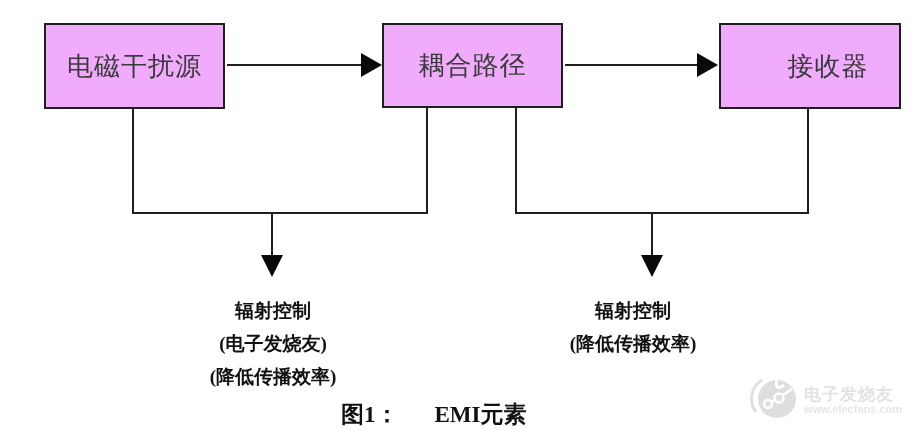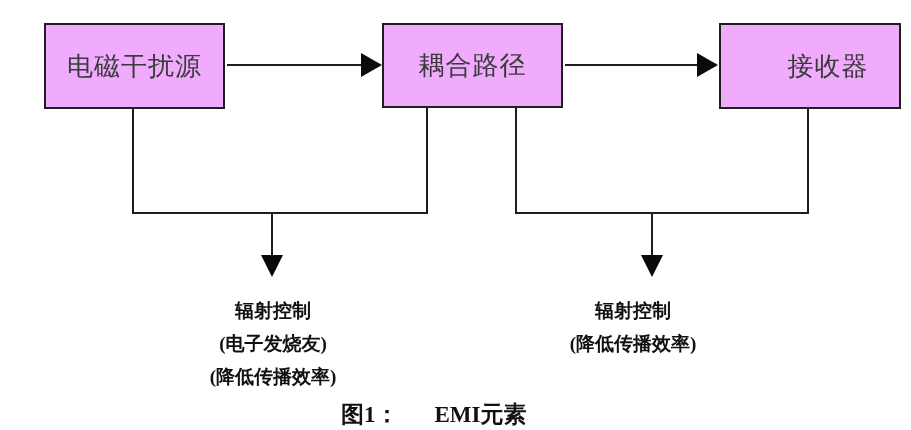--- a/index.html
+++ b/index.html
@@ -165,14 +165,35 @@
   </div>
   <div class="control-label" id="control-right">
     <div>辐射控制</div>
     <div>(降低传播效率)</div>
   </div>
 
   <div id="caption">
     <span class="fig-label">图1：</span><span class="fig-title">EMI元素</span>
   </div>
 
+  <div id="watermark">
+    <span class="wm-logo">
+      <svg width="52" height="50" viewBox="0 0 52 50" aria-hidden="true">
+
+        <path d="M14 6 A 22 22 0 0 0 8 38" fill="none" stroke="#e0e0e0" stroke-width="3"></path>
+
+        <circle cx="29" cy="25" r="19" fill="#dedede"></circle>
+
+        <path d="M29 6 C 27 13, 30 16, 36 11" fill="none" stroke="#ffffff" stroke-width="3"></path>
+
+        <circle cx="20" cy="30" r="4" fill="none" stroke="#ffffff" stroke-width="2.5"></circle>
+        <circle cx="31" cy="24" r="4.5" fill="none" stroke="#ffffff" stroke-width="2.5"></circle>
+        <line x1="23.5" y1="28" x2="27" y2="26" stroke="#ffffff" stroke-width="2.5"></line>
+        <line x1="34.5" y1="21.5" x2="44" y2="15" stroke="#ffffff" stroke-width="2.5"></line>
+      </svg>
+    </span>
+    <span class="wm-text">
+      <div class="wm-brand">电子发烧友</div>
+      <div class="wm-url">www.elecfans.com</div>
+    </span>
+  </div>
 
 </div>
 
 </body></html>

